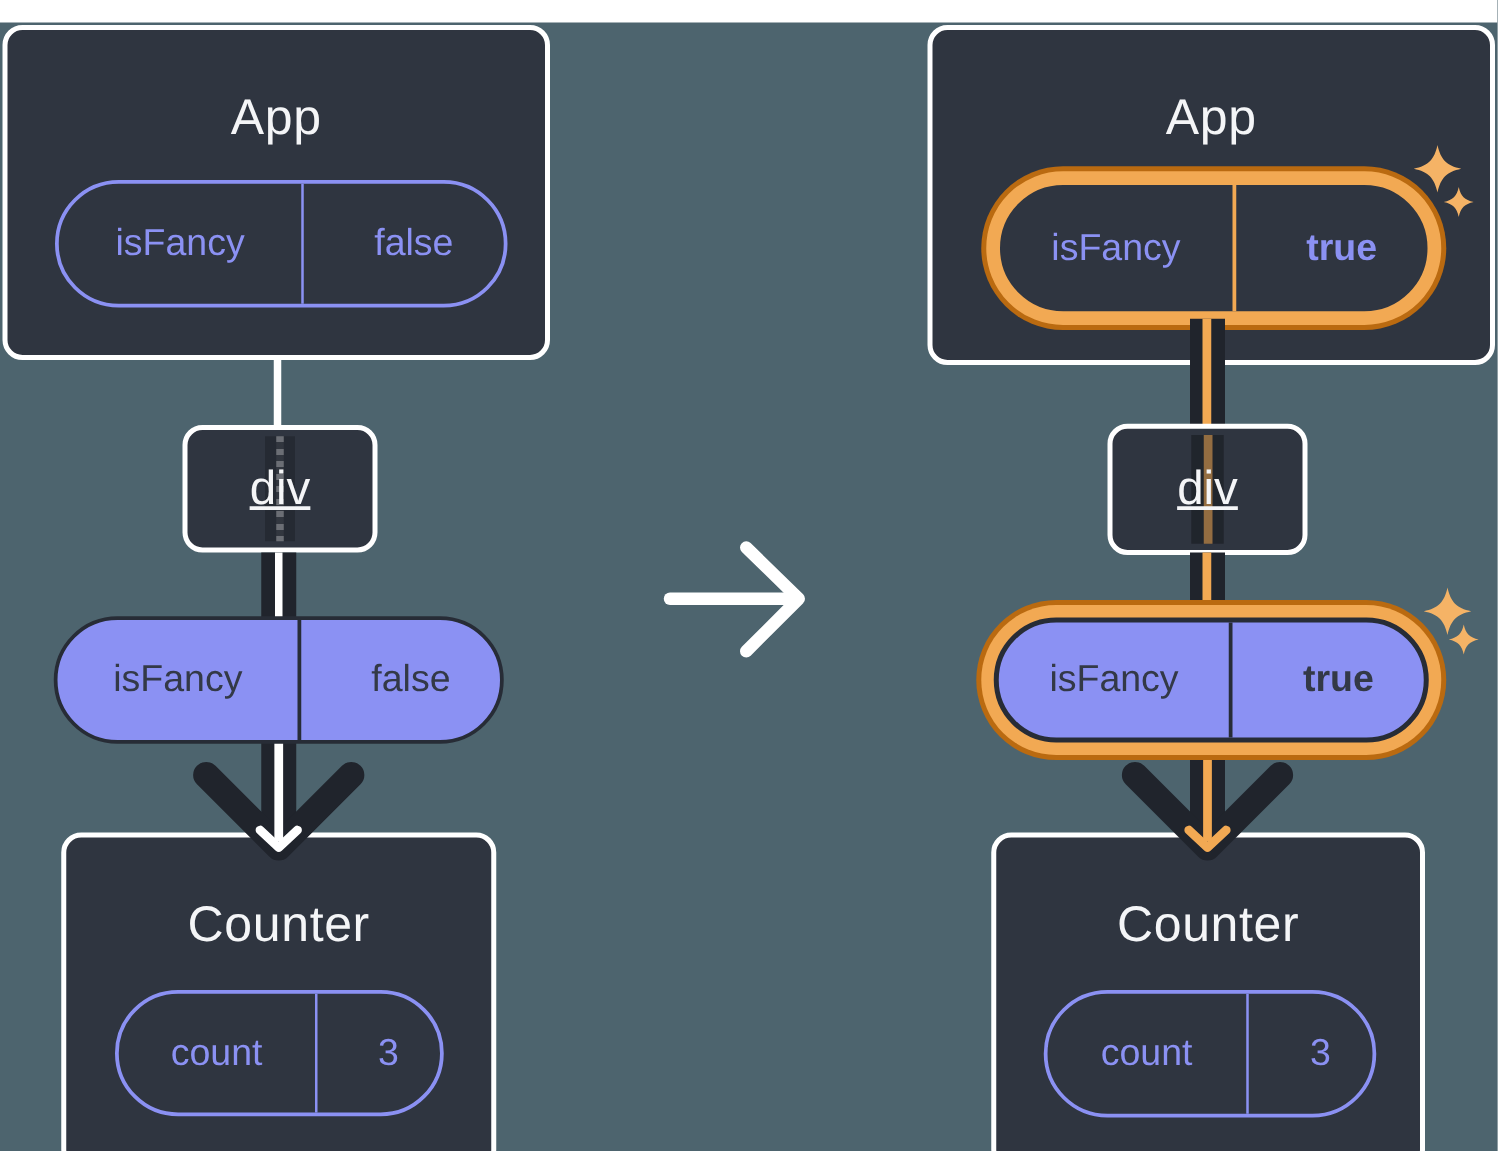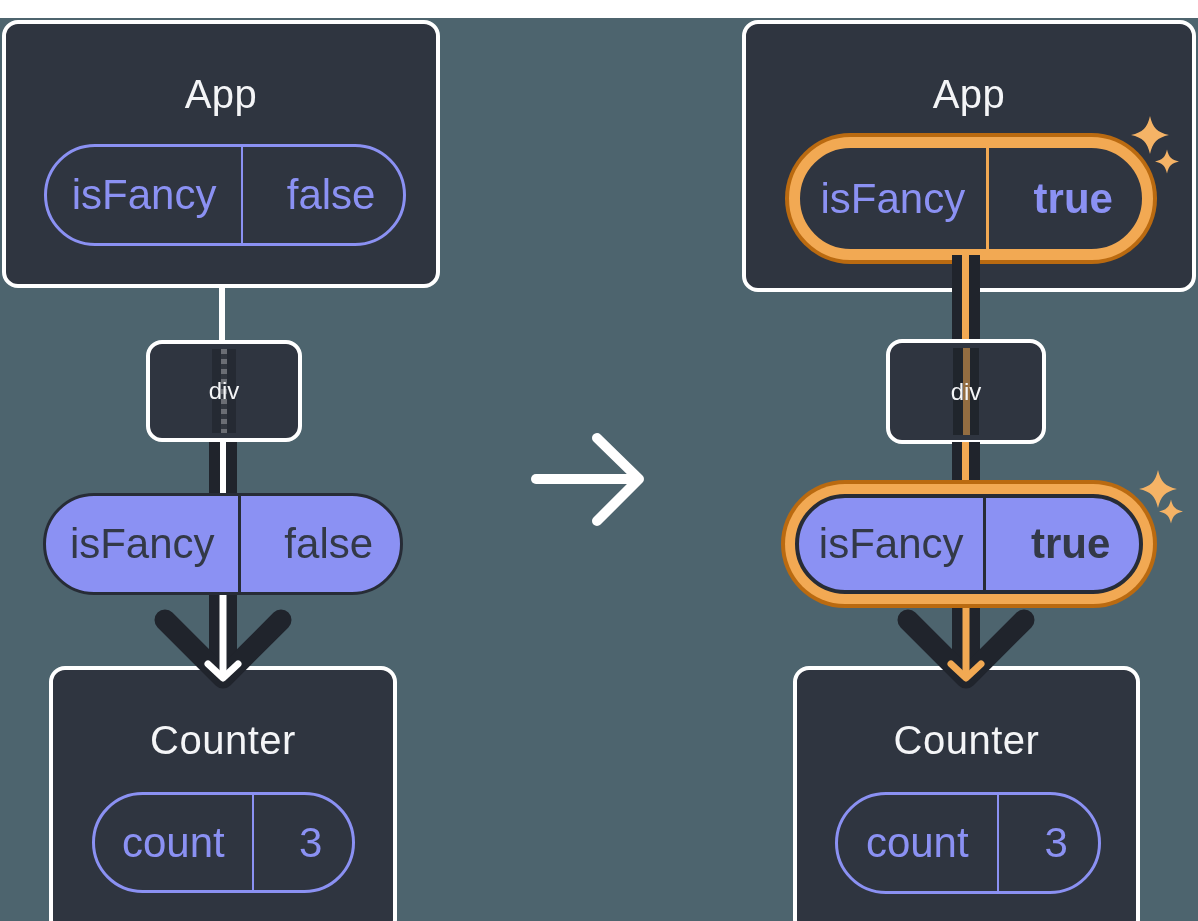--- a/index.html
+++ b/index.html
@@ -35,21 +35,21 @@
     text-align:center;
     font-size:40px;font-weight:500;
     color:var(--title);
     letter-spacing:0.5px;
   }
   .pill{
     position:absolute;
     box-sizing:border-box;
     display:flex;align-items:stretch;
     border-radius:999px;
-    font-size:42px;
+    font-size:30px;
   }
   .pill .cell{
     display:flex;align-items:center;justify-content:center;
     min-width:0;
   }
   .pill .cell.name{flex:1.35;}
   .pill .cell.value{flex:1;padding-left:16px;}
   .count-pill .cell.name{flex:1.9;}
   .outline-pill{
     border:3px solid var(--purple);
@@ -86,21 +86,21 @@
   #r-app{left:742px;top:2px;width:454px;height:272px;}
   #r-app .pill{left:43px;top:113px;width:364px;height:123px;}
 
   .div-card{
     display:flex;align-items:center;justify-content:center;
   }
   #l-div{left:146px;top:322px;width:156px;height:102px;}
   #r-div{left:886px;top:321px;width:160px;height:105px;}
   .div-label{
     position:relative;
-    color:var(--title);font-size:24px;font-weight:500;
+    color:var(--title);font-size:38px;font-weight:500;text-decoration:underline;
   }
 
   #l-counter{left:49px;top:648px;width:348px;height:270px;}
   #l-counter .pill{left:39px;top:122px;width:263px;height:101px;}
   #r-counter{left:793px;top:648px;width:347px;height:270px;}
   #r-counter .pill{left:38px;top:122px;width:266px;height:102px;}
 
   
   #l-prop-pill{left:43px;top:475px;width:360px;height:102px;}
   #r-prop-pill{left:795px;top:476px;width:348px;height:100px;}

